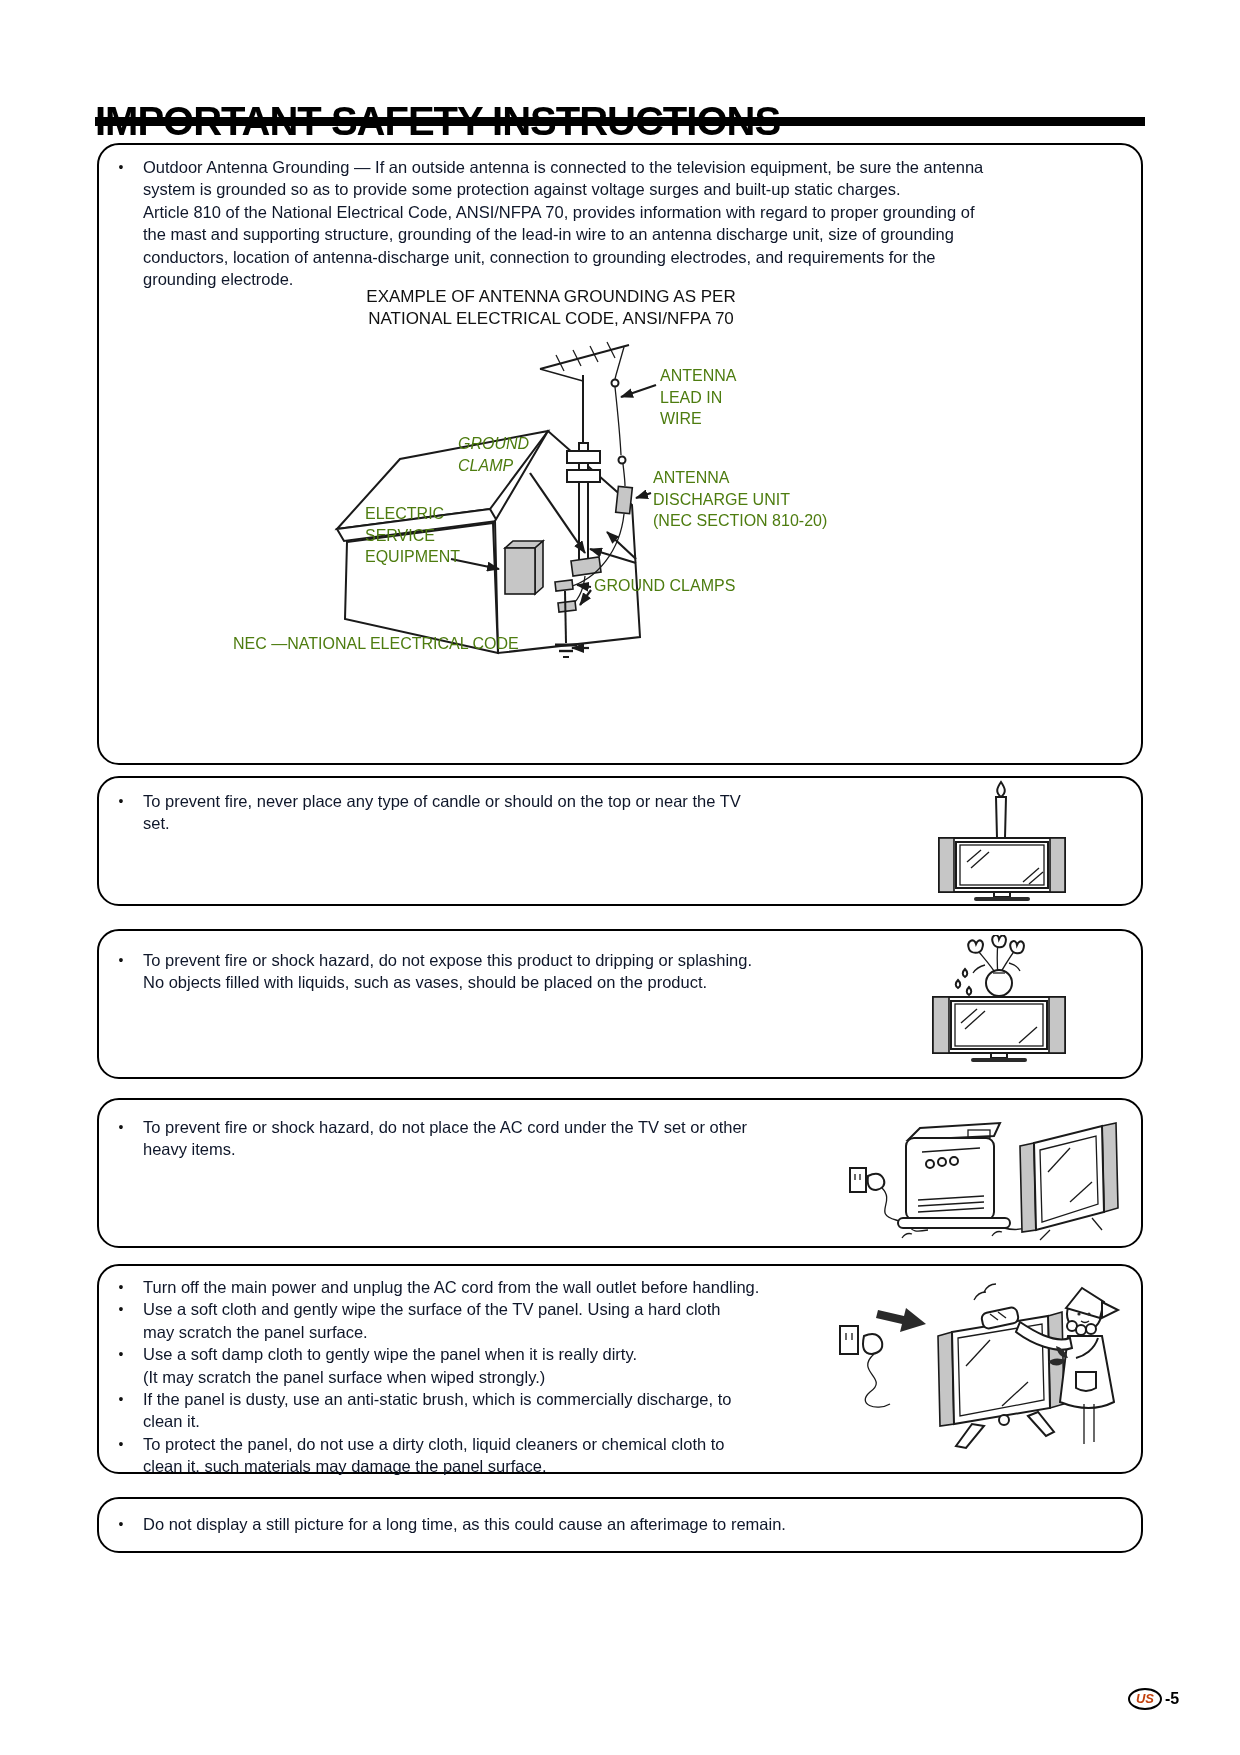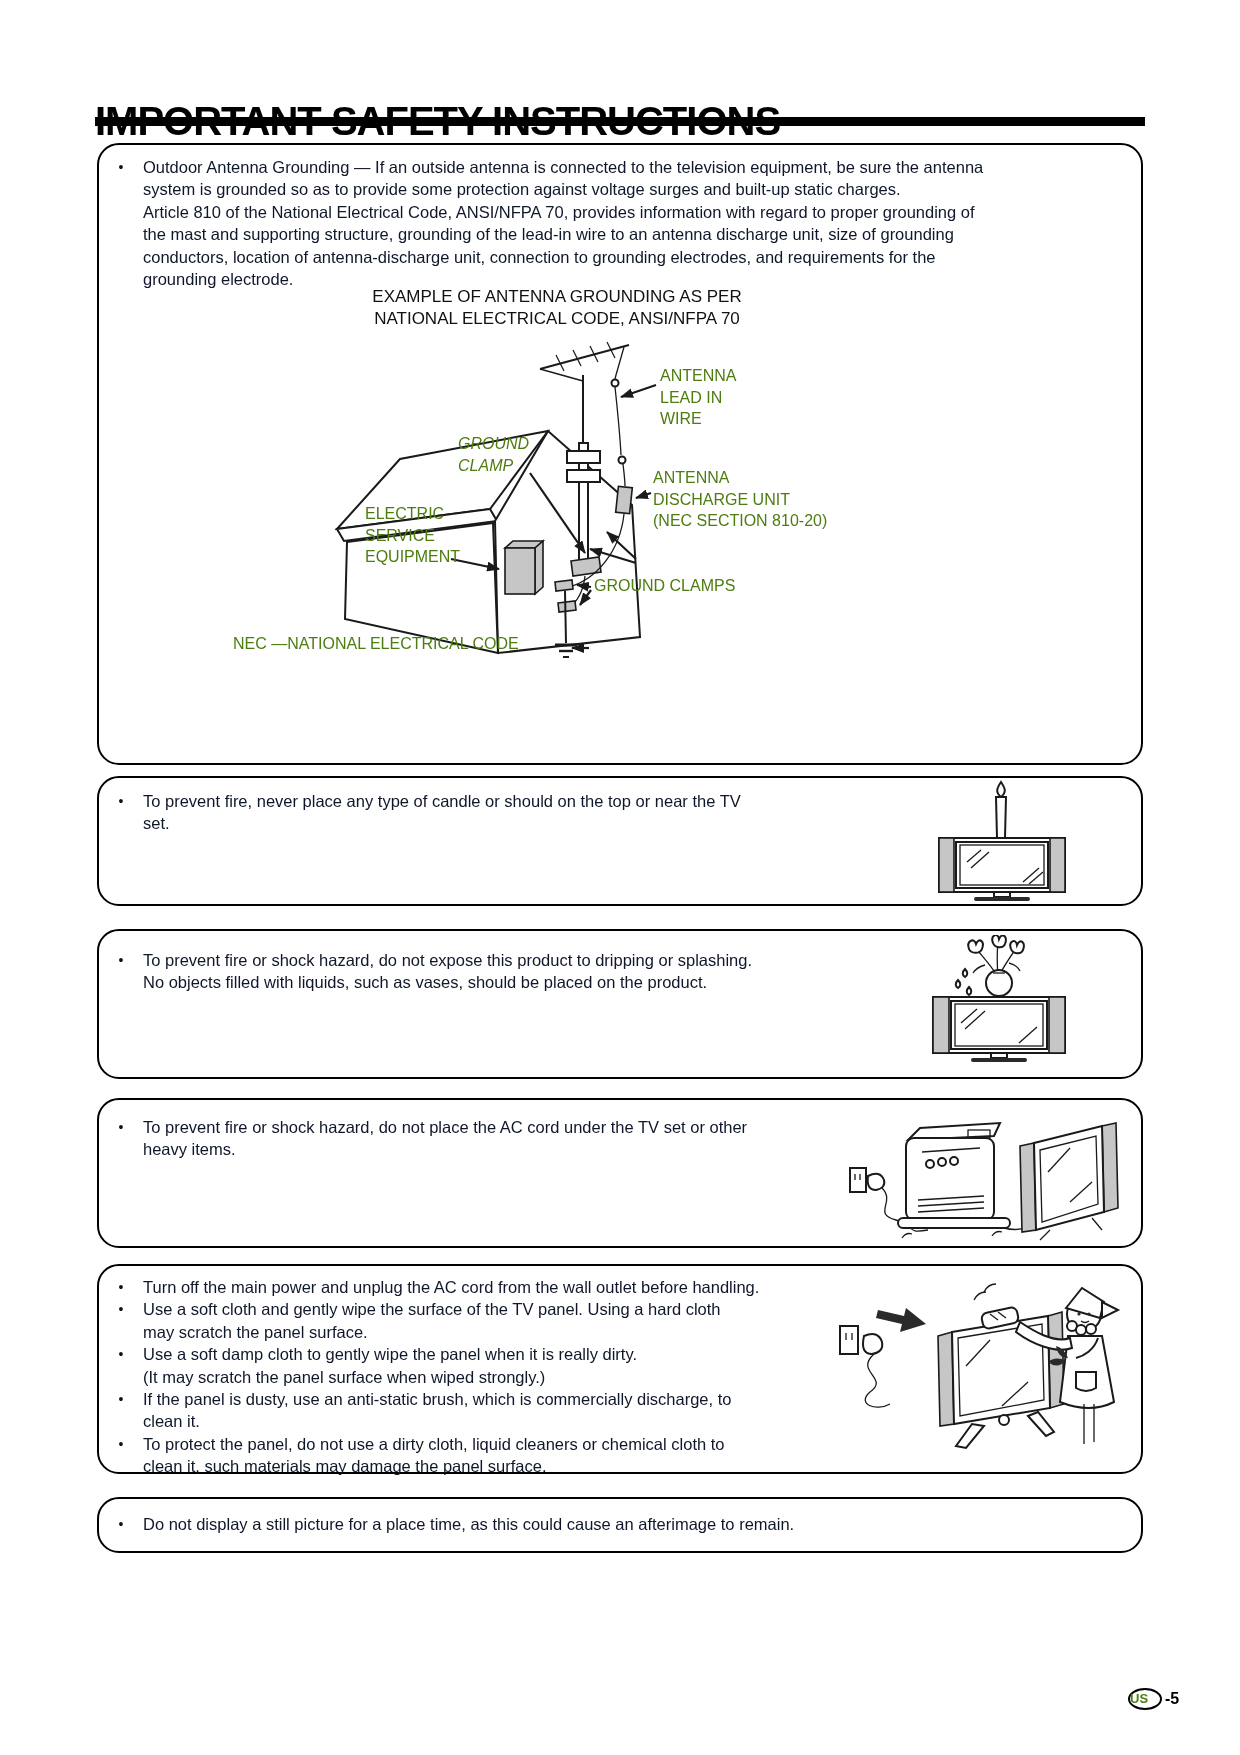--- a/index.html
+++ b/index.html
@@ -11,34 +11,34 @@
   .box{position:absolute;left:97px;width:1042px;border:2px solid #000;border-radius:22px;background:#fff;}
   .b1{top:143px;height:618px;}
   .b2{top:776px;height:126px;}
   .b3{top:929px;height:146px;}
   .b4{top:1098px;height:146px;}
   .b5{top:1264px;height:206px;}
   .b6{top:1497px;height:52px;}
   .brow{position:absolute;left:16px;display:flex;}
   .mark{width:12px;font-size:14px;line-height:22.4px;text-align:center;flex:0 0 12px;}
   .btext{margin-left:16px;font-size:16.5px;line-height:22.4px;white-space:pre-line;color:#0f172a;}
-  .dheading{position:absolute;left:118px;top:141px;width:680px;text-align:center;
+  .dheading{position:absolute;left:112px;top:141px;width:680px;text-align:center;
             font-size:17px;line-height:22px;white-space:pre-line;}
   .diagram{position:absolute;left:16px;top:190px;width:1012px;height:410px;}
   .dsvg{position:absolute;left:0;top:0;}
   .dlabel{position:absolute;font-size:16px;line-height:21.5px;white-space:pre-line;color:#4d7c0f;}
   .illus{position:absolute;}
   svg .ln{stroke:#1a1a1a;stroke-width:2;fill:none;}
   svg .thin{stroke:#1a1a1a;stroke-width:1.3;fill:none;}
   svg .fillw{fill:#fff;stroke:#1a1a1a;stroke-width:2;}
   svg .fillg{fill:#c6c6c6;stroke:#1a1a1a;stroke-width:1.6;}
   svg .filld{fill:#2a2a2a;stroke:none;}
   .footer{position:absolute;left:1128px;top:1688px;display:flex;align-items:center;}
   .us-badge{display:inline-block;width:30px;height:18px;border:2.5px solid #000;border-radius:50%;
-            font-size:13px;font-weight:bold;text-align:left;line-height:18px;color:#4d7c0f;}
+            font-size:13px;font-weight:bold;text-align:center;line-height:18px;color:#c2410c;font-style:italic;}
   .pageno{font-size:16px;font-weight:bold;margin-left:3px;color:#000;}
 </style>
 </head>
 <body>
 
 <div class="page">
 
   <h1 class="title">IMPORTANT SAFETY INSTRUCTIONS</h1>
   <div class="title-rule"></div>
 
@@ -292,21 +292,21 @@
       <path class="filld" d="M236,84 q-4,-10 -12,-12 q2,12 12,12 z"></path>
       <path class="filld" d="M234,86 q-12,-4 -18,2 q10,8 18,-2 z"></path>
       <line class="thin" x1="252" y1="130" x2="252" y2="170"></line>
       <line class="thin" x1="262" y1="130" x2="262" y2="168"></line>
     </svg>
   </section>
 
   <section class="box b6">
     <div class="brow" style="top:14px;width:980px;">
       <span class="mark">•</span>
-      <div class="btext" style="width:940px;">Do not display a still picture for a place time, as this could cause an afterimage to remain.</div>
+      <div class="btext" style="width:940px;">Do not display a still picture for a long time, as this could cause an afterimage to remain.</div>
     </div>
   </section>
 
   <div class="footer">
     <span class="us-badge">US</span>
     <span class="pageno">-5</span>
   </div>
 
 </div>
 

